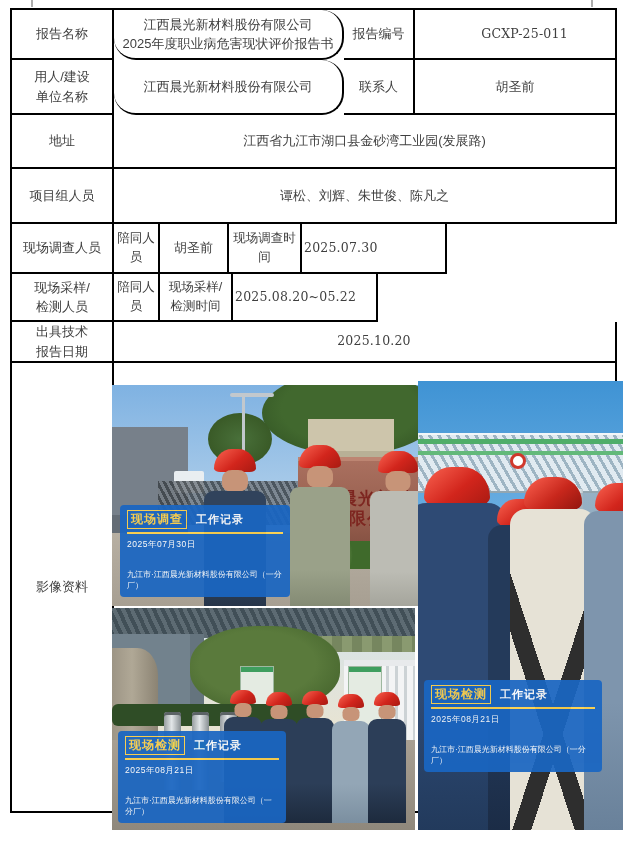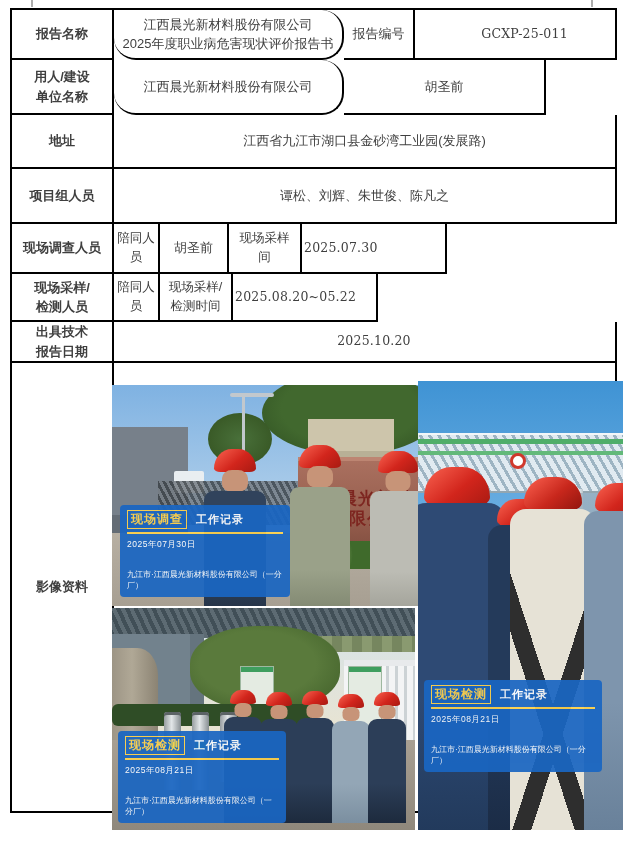--- a/index.html
+++ b/index.html
@@ -14,21 +14,21 @@
         font-family:"Liberation Sans",sans-serif;color:#3f3f3f;}
   .crop-mark{position:absolute;width:2px;height:7px;background:#adadad;top:0;}
   
   .rtable{position:absolute;left:10px;top:8px;width:607px;border-top:2px solid var(--border_black);border-left:2px solid var(--border_black);background:#fff;}
   .rrow{display:flex;width:100%;}
   .cell{border-right:2px solid var(--border_black);border-bottom:2px solid var(--border_black);
         display:flex;align-items:center;justify-content:center;text-align:center;
         white-space:pre-line;font-size:13px;line-height:1.5;padding:2px 3px;overflow:hidden;}
   .cell.left{justify-content:flex-start;text-align:left;padding-left:2px;}
   .num{font-family:"DejaVu Serif",serif;font-size:12.5px;letter-spacing:0.2px;padding-left:22px;}
-  .w102{width:102px;font-weight:bold;} .w230{width:230px;border-radius:22px;} .w71{width:71px;} .w202{width:202px;}
+  .w102{width:102px;} .w230{width:230px;border-radius:22px;} .w71{width:71px;} .w202{width:202px;}
   .w170{width:170px;} .w46{width:46px;font-size:12.5px;} .w69{width:69px;} .w73{width:73px;font-size:12.5px;} .w145{width:145px;}
   .wfill{flex:1;}
   .h50{height:50px;} .h55{height:55px;} .h54{height:54px;} .h56{height:48px;} .h53{height:41px;} .h450{height:450px;}
   .small{font-size:12.5px;}
   
   .photos{position:absolute;left:112px;top:385px;width:511px;height:445px;z-index:3;}
   .photo{position:absolute;overflow:hidden;background:#9db8cc;}
   .photo-a{left:0;top:0;width:306px;height:221px;}
   .photo-b{left:0;top:223px;width:303px;height:222px;}
   .photo-c{left:306px;top:-4px;width:205px;height:449px;}
@@ -106,39 +106,40 @@
       <div class="cell w230">江西晨光新材料股份有限公司
 2025年度职业病危害现状评价报告书</div>
       <div class="cell w71">报告编号</div>
       <div class="cell w202 num">GCXP-25-011</div>
     </div>
 
     <div class="rrow h55">
       <div class="cell w102">用人/建设
 单位名称</div>
       <div class="cell w230">江西晨光新材料股份有限公司</div>
+      <div class="cell w71">联系人</div>
       <div class="cell w202">胡圣前</div>
     </div>
 
     <div class="rrow h54">
       <div class="cell w102">地址</div>
       <div class="cell wfill">江西省九江市湖口县金砂湾工业园(发展路)</div>
     </div>
 
     <div class="rrow h55">
       <div class="cell w102">项目组人员</div>
       <div class="cell wfill">谭松、刘辉、朱世俊、陈凡之</div>
     </div>
 
     <div class="rrow h50">
       <div class="cell w102">现场调查人员</div>
       <div class="cell w46">陪同人
 员</div>
       <div class="cell w69">胡圣前</div>
-      <div class="cell w73">现场采样
+      <div class="cell w73">现场调查时
 间</div>
       <div class="cell w145 left num">2025.07.30</div>
     </div>
 
     <div class="rrow h56">
       <div class="cell w102">现场采样/
 检测人员</div>
       <div class="cell w46">陪同人
 员</div>
       <div class="cell w73">现场采样/

